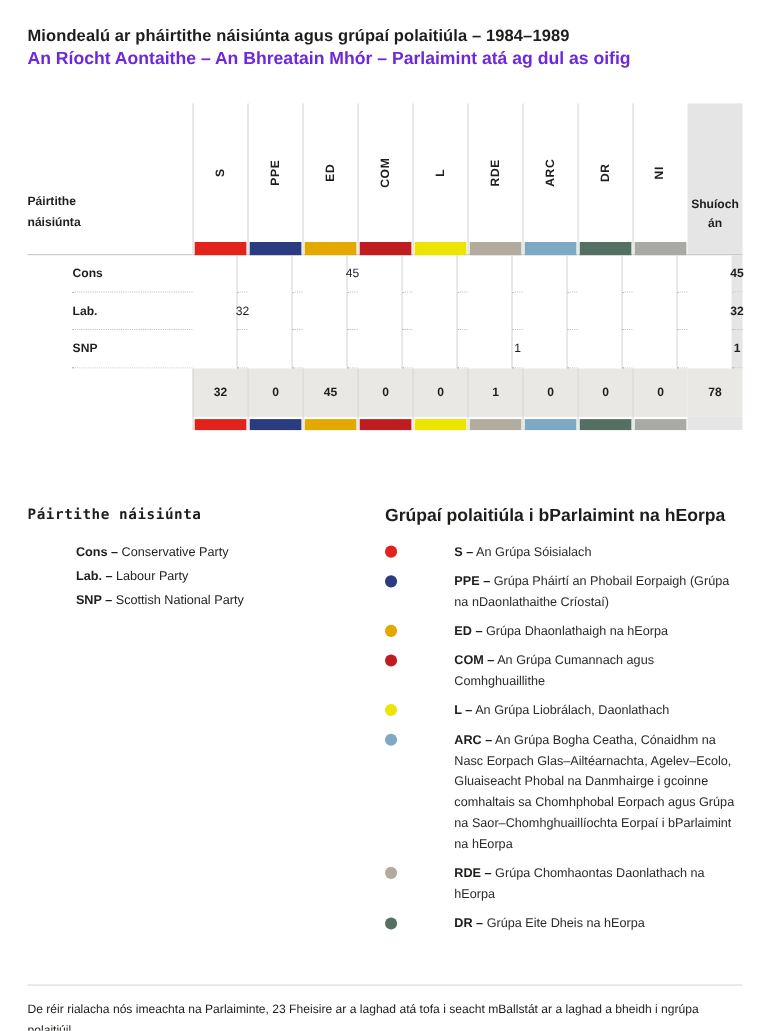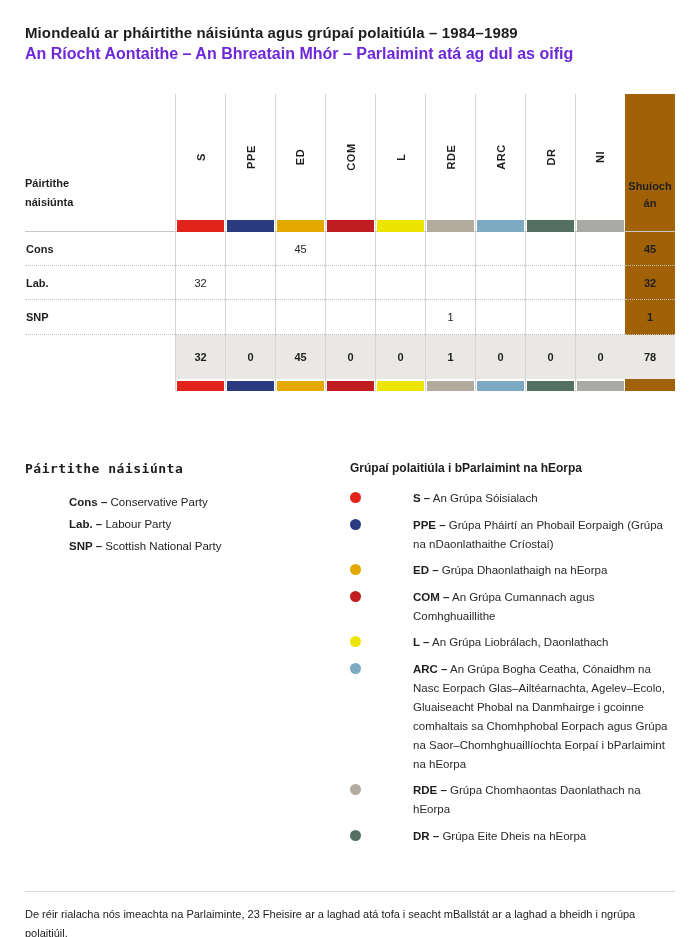--- a/index.html
+++ b/index.html
@@ -14,53 +14,53 @@
   .matrix {
     margin-top: 31px;
     display: grid;
     grid-template-columns: 150px repeat(10, 50px);
     grid-template-rows: 126px 12px 34px 34px 35px 44px 12px;
     width: 650px;
     font-size: 11px;
   }
   .cell { display: flex; align-items: center; justify-content: center; }
   .g { border-left: 1px solid #d6d6d4; }
-  .seatsbg { background: #a16207; }
+  .seatsbg { background: #e5e5e5; }
 
   .h-left { align-items: flex-end; justify-content: flex-start; padding-bottom: 8px; }
   .h-left .lh { width: 70px; font-weight: 700; line-height: 19px; }
   .h-group .vlabel { transform: rotate(-90deg); font-weight: 700; letter-spacing: .6px; white-space: nowrap; }
   .h-seats { align-items: flex-end; padding: 0 3px 8px 3px; }
   .h-seats .sh { width: 100%; text-align: center; font-weight: 700; line-height: 17px; word-break: break-all; }
 
   .bar-cell { padding: 0 1px; align-items: stretch; }
   .bar-cell .bar { width: 100%; height: 12px; }
   .bar-cell.bot { align-items: flex-end; }
   .bar-cell.bot .bar { height: 10px; }
   .underline { border-bottom: 1px solid #c8c8c6; }
 
   .row-label { justify-content: flex-start; font-weight: 700; padding-left: 1px; }
-  .dotted { border-bottom: 1px dotted #bfbfbd; }
+  .dotted { border-bottom: 1px dotted #bfbfbd; margin-left: 40px; }
   .seat-val { font-weight: 700; }
   .tot { background: #e9e8e5; font-weight: 700; }
   .tot-empty { background: #ffffff; }
 
   
   .legends { display: flex; margin-top: 70px; width: 650px; }
   .legend-parties { width: 325px; flex: none; }
   .legend-parties .lp-header {
     font-family: "DejaVu Sans Mono", monospace;
     font-size: 13px; font-weight: 700; letter-spacing: .5px; color: #1d1d1b;
   }
   .lp-items { margin-top: 15px; }
   .lp-item { font-size: 11.5px; line-height: 22px; }
   .lp-item b { font-weight: 700; margin-left: 44px; }
 
   .legend-groups { flex: 1; }
-  .lg-header { font-size: 12px; font-weight: 700; color: #1d1d1b; }
+  .lg-header { font-size: 16px; font-weight: 700; color: #1d1d1b; }
   .lg-items { margin-top: 14px; }
   .lg-item { display: flex; gap: 12px; margin-bottom: 7.5px; }
   .lg-dot { width: 11px; height: 11px; border-radius: 50%; flex: none; margin-top: 3px; }
   .lg-text { font-size: 11.5px; line-height: 19px; color: #2a2a28; margin-left: 40px; }
   .lg-text b { color: #1d1d1b; }
 
   
   .note-block { margin-top: 38px; border-top: 1px solid #dadad8; border-bottom: 3px solid #737373; padding: 13px 0 15px 0; }
   .note { font-size: 11px; line-height: 19px; color: #1d1d1b; width: 650px; }
 </style>

